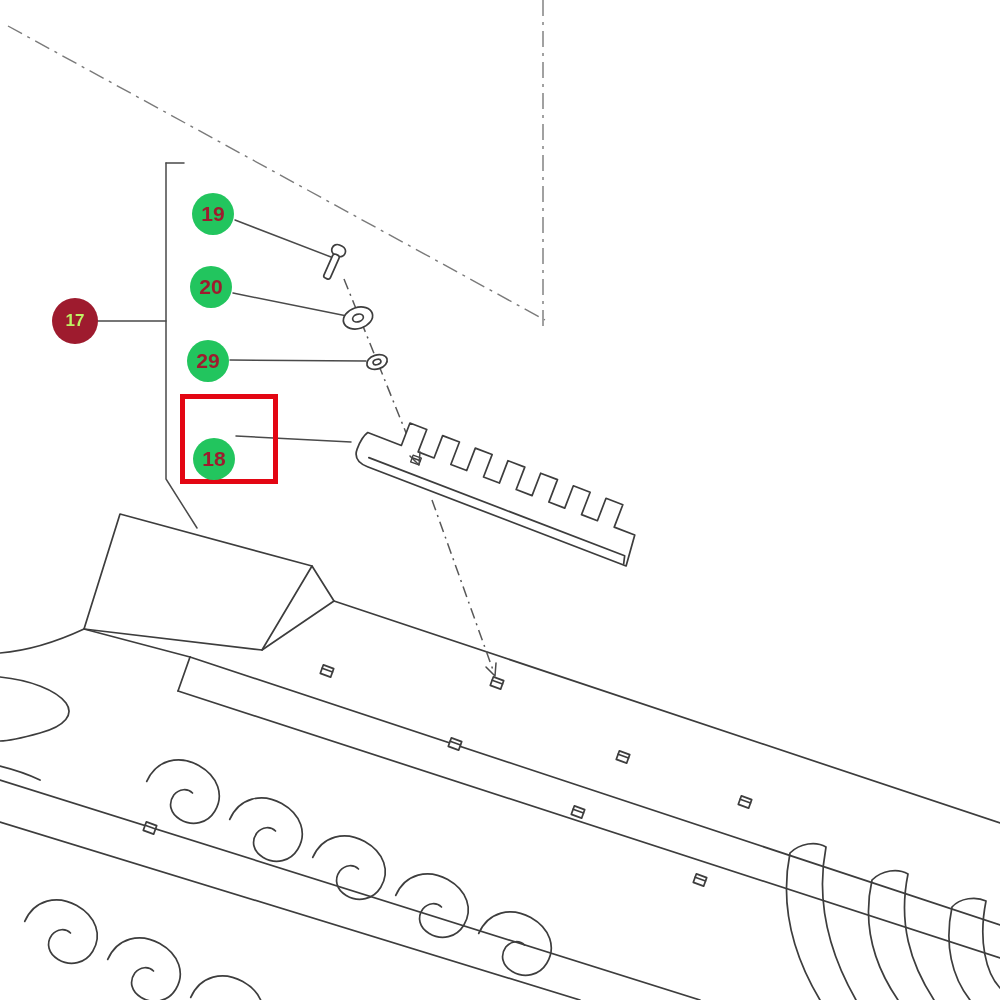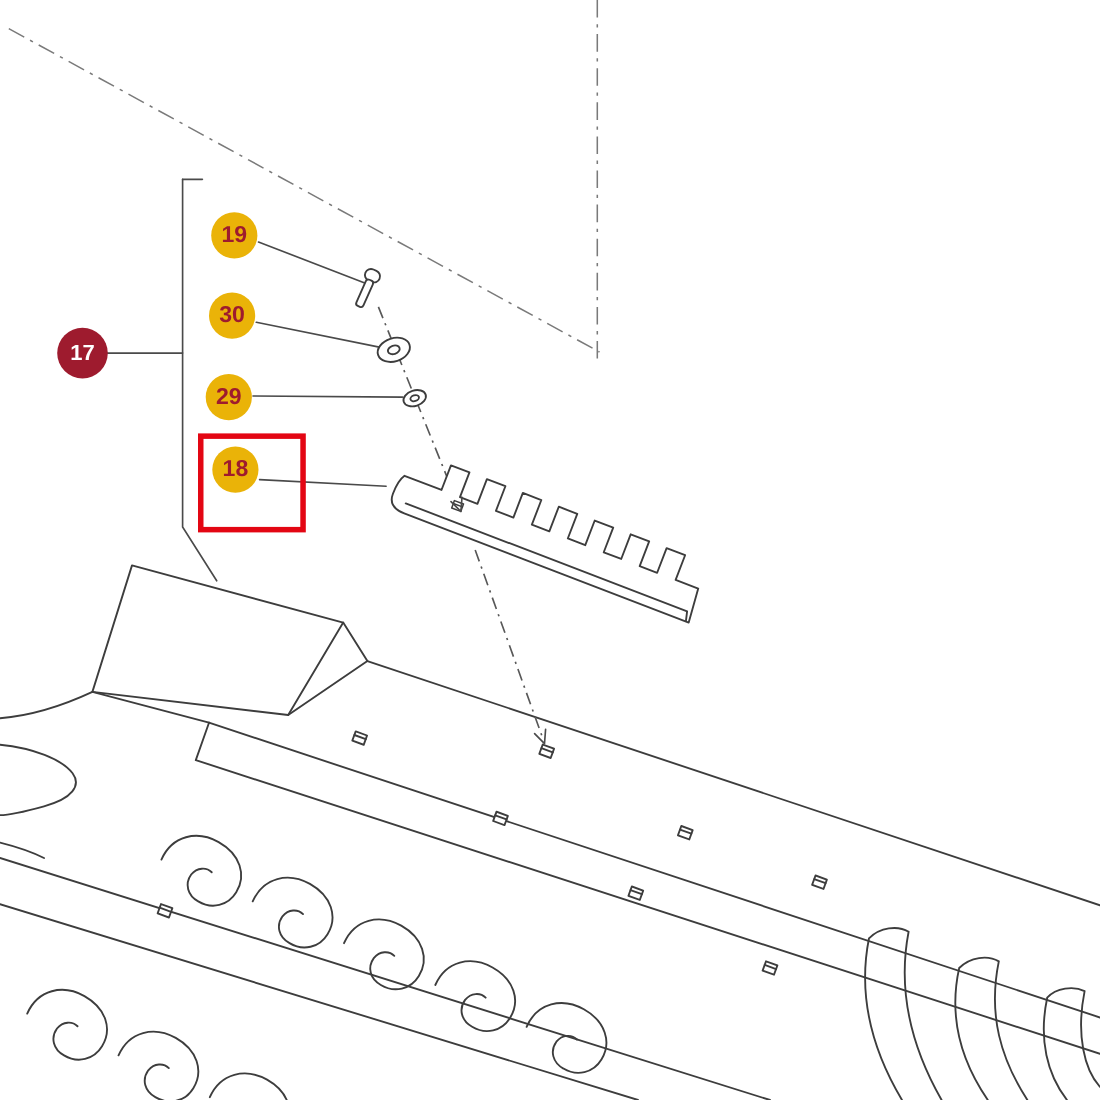--- a/index.html
+++ b/index.html
@@ -10,22 +10,22 @@
   svg.artwork{position:absolute;left:0;top:0;width:1000px;height:1000px;}
   .ln{fill:none;stroke:#3d3d3d;stroke-width:1.7;stroke-linecap:round;stroke-linejoin:round;}
   .thin{fill:none;stroke:#4a4a4a;stroke-width:1.5;stroke-linecap:round;}
   .dash{fill:none;stroke:#7a7a7a;stroke-width:1.4;stroke-dasharray:16 6 3 6;}
   .dash2{fill:none;stroke:#585858;stroke-width:1.5;stroke-dasharray:11 5 2 5;}
   .wfill{fill:#ffffff;}
   .badge{
     position:absolute;border-radius:50%;display:flex;align-items:center;justify-content:center;
     font-weight:bold;cursor:pointer;user-select:none;
   }
-  .badge-primary{width:46px;height:46px;background:#9e1b2e;color:#ffffff;font-size:20px;}
-  .badge-secondary{width:42px;height:42px;background:#eab308;color:#9e1b2e;font-size:21px;}
+  .badge-primary{width:46px;height:46px;background:#9e1b2e;color:#bef264;font-size:17px;}
+  .badge-secondary{width:42px;height:42px;background:#22c55e;color:#9e1b2e;font-size:21px;}
   .highlight-box{
     position:absolute;left:180px;top:394px;width:88px;height:80px;
     border:5px solid #e30613;background:transparent;
   }
 </style>
 </head>
 <body>
 
 <div class="stage">
 
@@ -134,24 +134,24 @@
 
   <div class="badge badge-primary" style="left:52px;top:298px">
     <span>17</span>
   </div>
 
   <div class="badge badge-secondary" style="left:192px;top:193px">
     <span>19</span>
   </div>
 
   <div class="badge badge-secondary" style="left:190px;top:266px">
-    <span>30</span>
+    <span>20</span>
   </div>
 
   <div class="badge badge-secondary" style="left:187px;top:340px">
     <span>29</span>
   </div>
 
-  <div class="badge badge-secondary" style="left:193px;top:406px">
+  <div class="badge badge-secondary" style="left:193px;top:438px">
     <span>18</span>
   </div>
 
 </div>
 
 </body></html>

